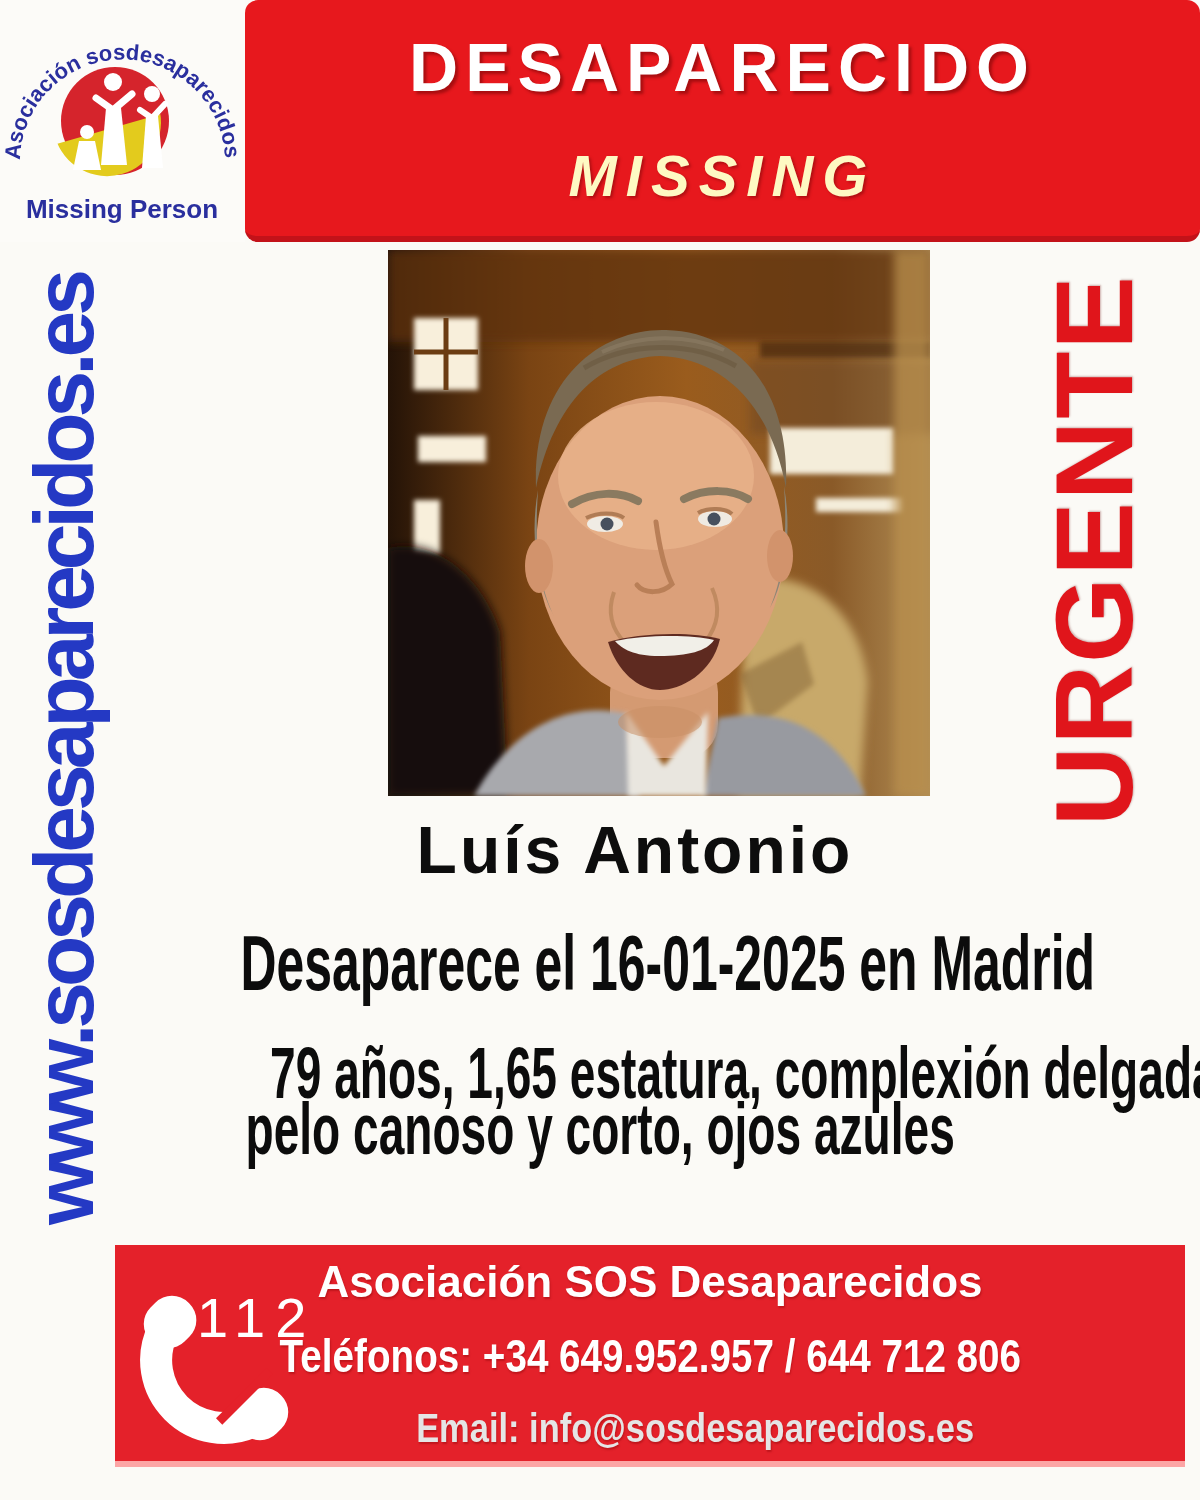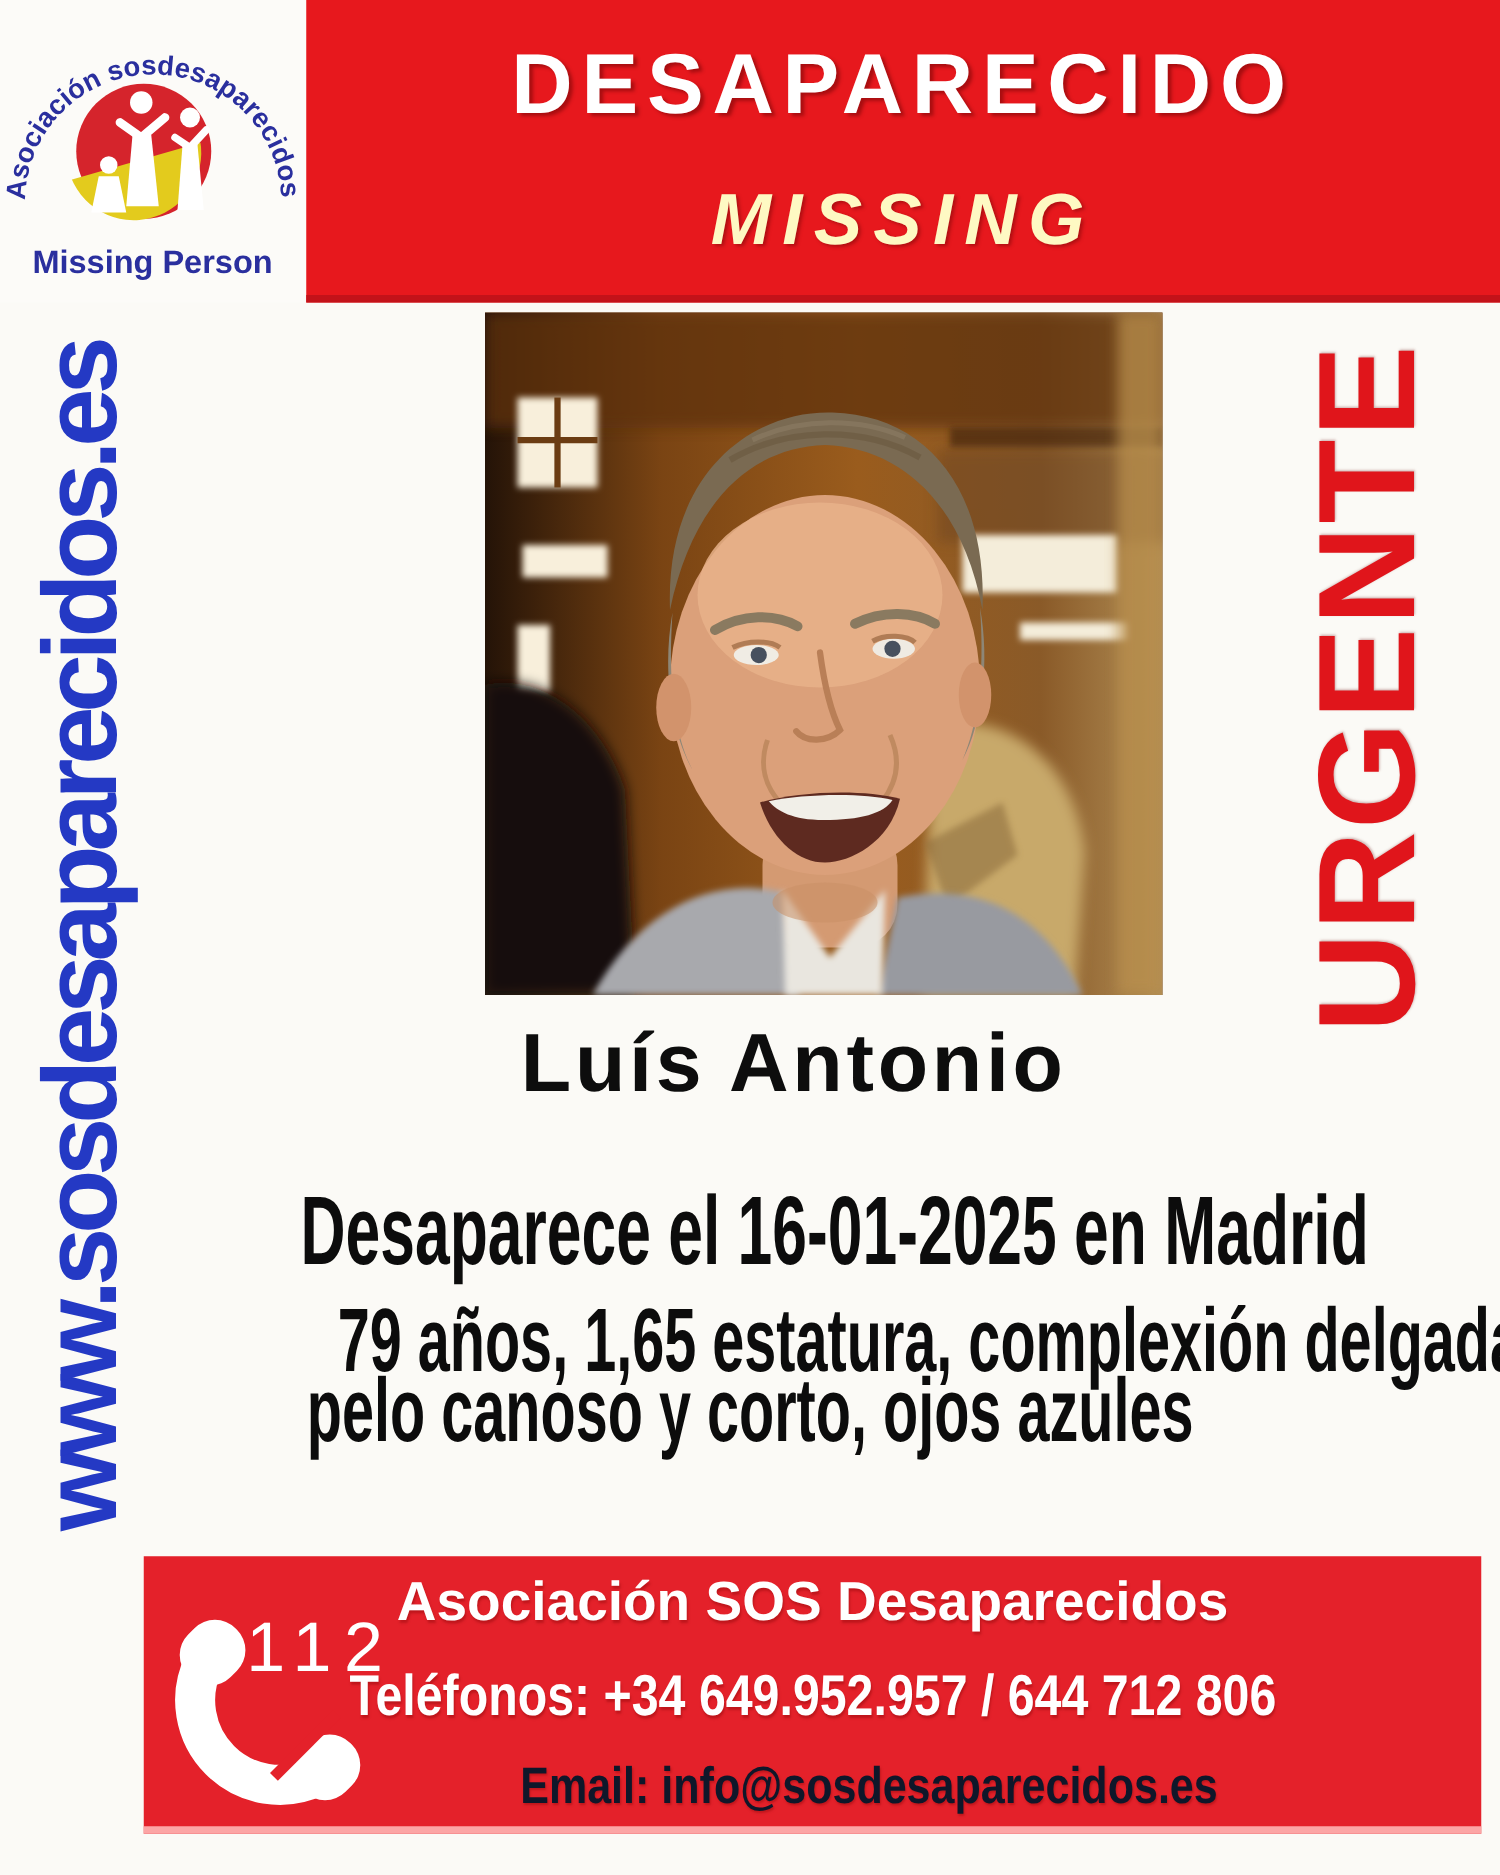--- a/index.html
+++ b/index.html
@@ -9,21 +9,21 @@
     background:#fbfaf6; overflow:hidden; margin:0 auto;
     font-family:"Liberation Sans","DejaVu Sans",sans-serif;
   }
   
   .logo-block { position:absolute; left:0; top:0; width:245px; height:242px; background:#fcfbf8; }
   .logo-block svg { width:100%; height:100%; }
   
   .top-banner {
     position:absolute; left:245px; top:0; width:955px; height:242px;
     background:#e7181d; border-bottom:6px solid #c31219;
-    display:flex; flex-direction:column; align-items:center; justify-content:center; gap:36px;
+    display:flex; flex-direction:column; align-items:center; justify-content:center; gap:36px;border-radius:13px;
   }
   .banner-title {
     color:#fff; font-size:68px; font-weight:800; letter-spacing:7px;
     text-shadow:3px 3px 3px rgba(90,0,0,.45);
   }
   .banner-subtitle {
     color:#fef9c3; font-size:58px; font-weight:700; font-style:italic; letter-spacing:9px;
     text-shadow:2px 2px 3px rgba(90,0,0,.4);
   }
   
@@ -44,42 +44,42 @@
   }
   
   .photo-frame { position:absolute; left:388px; top:250px; width:542px; height:546px; background:#6b3c14; }
   .photo-frame svg { width:100%; height:100%; display:block; }
   
   .person-name {
     position:absolute; left:70px; top:812px; width:1130px; text-align:center;
     font-size:66px; font-weight:800; letter-spacing:3px; color:#0d0d0d;
   }
   .text-line { position:absolute; left:0; width:1200px; text-align:center; color:#0c0c0c; font-weight:800; }
-  .line-date { top:918px; font-size:78px;margin-top:21px; }
+  .line-date { top:918px; font-size:78px; }
   .desc-1 { top:1032px; font-size:72px; }
   .desc-2 { top:1088px; font-size:72px; }
   .condensed { display:inline-block; transform:scaleX(0.64); transform-origin:center; white-space:nowrap; }
   
   .footer {
     position:absolute; left:115px; top:1245px; width:1070px; height:222px;
     background:#e4212a; border-bottom:6px solid #fca5a5;
   }
   .footer-org {
     position:absolute; top:12px; left:0; width:100%; 
     text-align:center; color:#fff; font-weight:700; font-size:44px;
     text-shadow:1px 2px 2px rgba(120,0,0,.35);
   }
   .footer-phones {
     position:absolute; top:84px; left:0; width:100%; 
     text-align:center; color:#fff; font-weight:700; font-size:46px;
     text-shadow:1px 2px 2px rgba(120,0,0,.35);
   }
   .footer-email {
     position:absolute; top:160px; left:0; width:100%; padding-left:90px;
-    text-align:center; color:#0f172a; font-weight:700; font-size:41px;
+    text-align:center; color:#e5e5e5; font-weight:700; font-size:41px;
     text-shadow:1px 2px 2px rgba(120,0,0,.35);
   }
   .fcond { display:inline-block; transform:scaleX(0.84); transform-origin:center; white-space:nowrap; }
   .footer-112 {
     position:absolute; left:82px; top:40px; color:#fff; font-weight:400;
     font-size:56px; letter-spacing:10px; z-index:2;
   }
   .phone-icon { position:absolute; left:6px; top:34px; width:190px; height:178px; z-index:1; }
 </style>
 </head>

